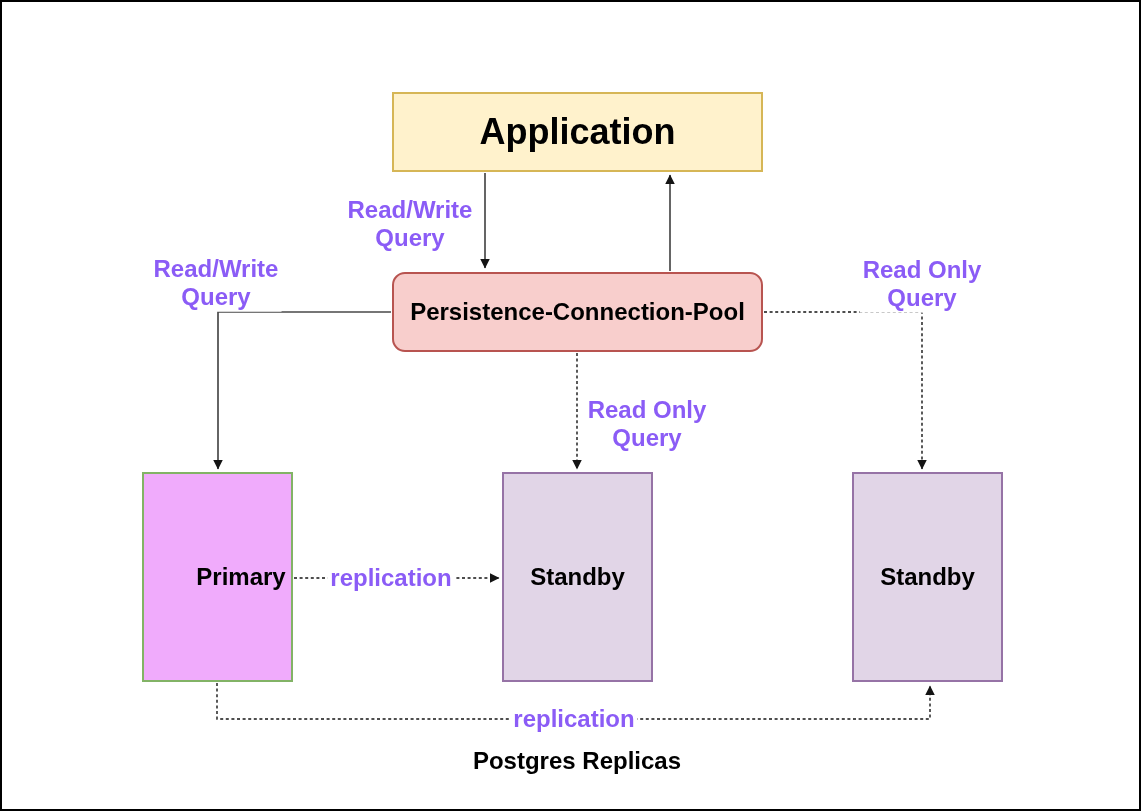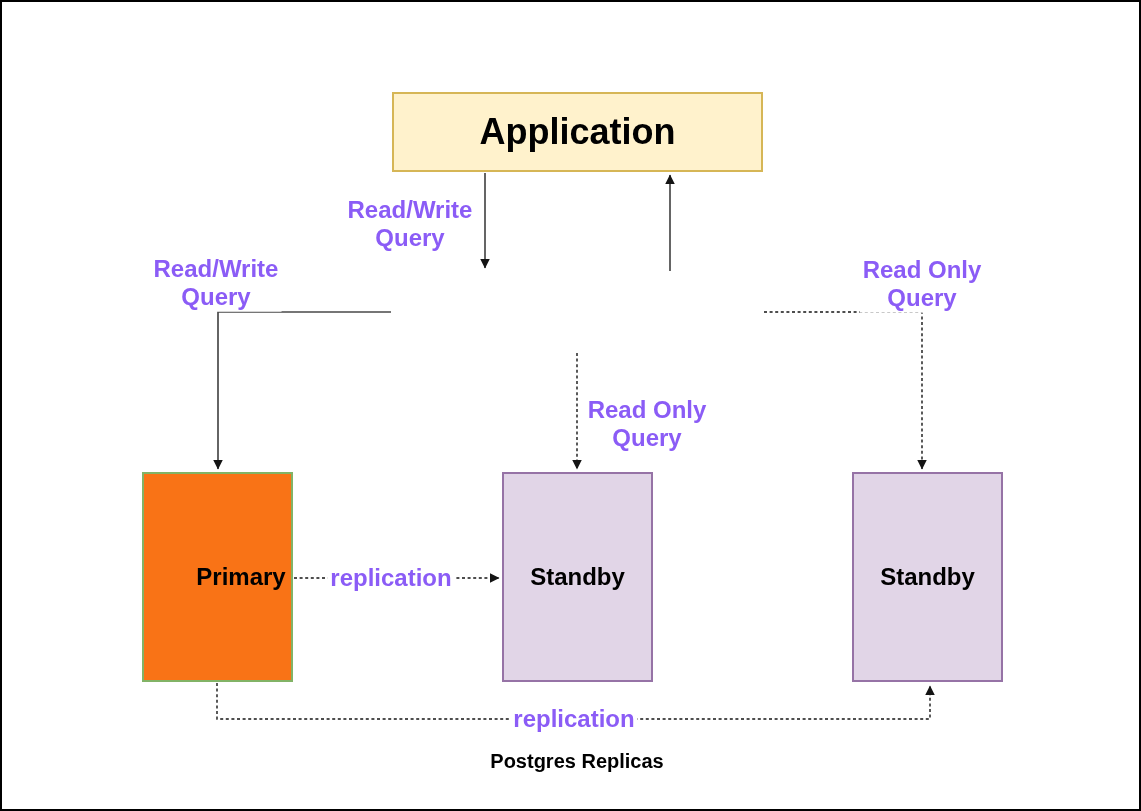--- a/index.html
+++ b/index.html
@@ -70,21 +70,21 @@
     white-space: pre-line;
     font-size: 24px;
     line-height: 1.18;
     color: #8b5cf6;
     background: #ffffff;
     padding: 0 3px;
   }
   .caption {
     position: absolute;
     transform: translate(-50%, -50%);
-    font-size: 20px;
+    font-size: 24px;
     color: #000000;
     white-space: nowrap;
   }
 </style>
 </head>
 <body>
 
 <div class="canvas">
 
   <svg class="edge-layer" viewBox="0 0 1141 811">
@@ -106,22 +106,25 @@
 
     <polyline class="edge-dashed" points="292,576 497,576" marker-end="url(#arrow)"></polyline>
 
     <polyline class="edge-dashed" points="215,681 215,717 928,717 928,684" marker-end="url(#arrow)"></polyline>
   </svg>
 
   <div class="node node-application" style="background-color: rgb(255, 242, 204); border-color: rgb(214, 182, 86);">
     <span>Application</span>
   </div>
 
+  <div class="node node-pool" style="background-color: rgb(248, 206, 204); border-color: rgb(184, 84, 80);">
+    <span>Persistence-Connection-Pool</span>
+  </div>
 
-  <div class="node node-primary" style="background-color: #f97316; border-color: rgb(130, 179, 102); padding-left: 47px;">
+  <div class="node node-primary" style="background-color: #f0abfc; border-color: rgb(130, 179, 102); padding-left: 47px;">
     <span>Primary</span>
   </div>
 
   <div class="node node-standby1" style="background-color: rgb(225, 213, 231); border-color: rgb(150, 115, 166);">
     <span>Standby</span>
   </div>
 
   <div class="node node-standby2" style="background-color: rgb(225, 213, 231); border-color: rgb(150, 115, 166);">
     <span>Standby</span>
   </div>

